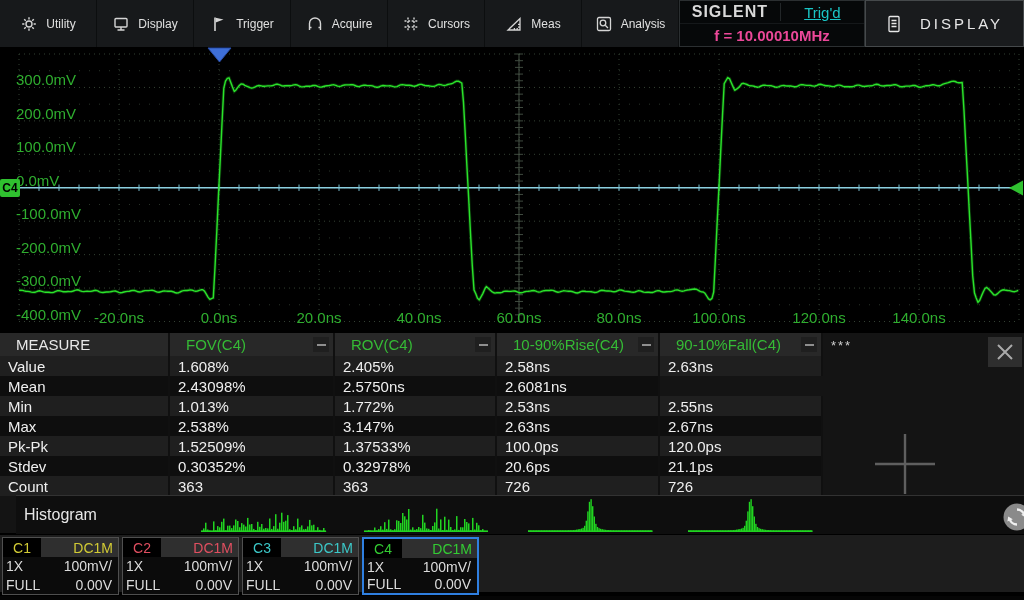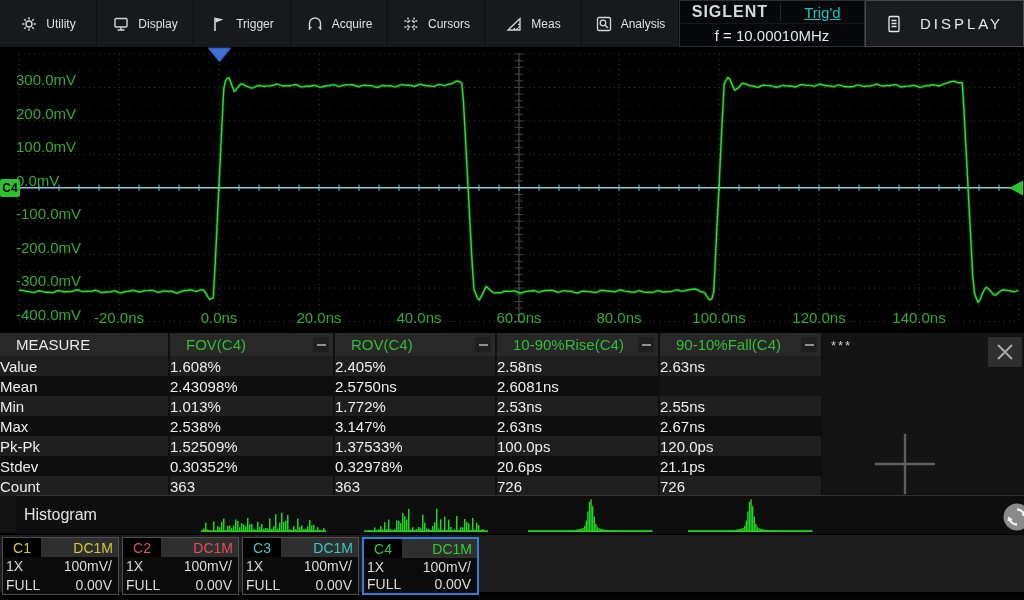--- a/index.html
+++ b/index.html
@@ -15,42 +15,42 @@
   .mi { width:97px; display:flex; align-items:center; justify-content:center;
     gap:8px; font-size:12px; color:#e0e0e0; border-right:1px solid #0c0e0f; cursor:pointer; }
   .mi svg { flex:0 0 auto; }
   #trigbox { width:186px; background:#060809; border:1px solid #2b2f31;
     display:flex; flex-direction:column; }
   #trigbox .row1 { flex:1; display:flex; align-items:center; }
   #brand { flex:1.2; text-align:center; font-weight:bold; font-size:16px;
     letter-spacing:1px; color:#d9d9d9; border-right:1px solid #222628; }
   #trigd { flex:1; text-align:center; font-size:15px; color:#1ac6c6;text-decoration:underline; }
   #freq { flex:1; display:flex; align-items:center; justify-content:center;
-    font-size:15px; color:#e5e5e5; border-top:1px solid #15181a; }
+    font-size:15px; color:#ec4899; border-top:1px solid #15181a;font-weight:bold; }
   #displaybox { flex:1; margin:0; background:#191b1d; border:1px solid #45494b;
     display:flex; align-items:center; justify-content:center; gap:18px;
     font-size:15px; letter-spacing:3px; color:#e8e8e8; cursor:pointer; }
   
   #scope { position:absolute; left:0; top:47px; width:1024px; height:285px; background:#000; }
   .ylab { position:absolute; left:16px; font-size:15px; color:#2fae2f; white-space:nowrap; }
   .xlab { position:absolute; width:80px; text-align:center; font-size:15px; color:#2fae2f; top:262px; }
   #c4chip { position:absolute; left:0; top:132px; width:20px; height:18px;
     background:#2fc02f; color:#000; font-size:12px; font-weight:bold;
     display:flex; align-items:center; justify-content:center; border-radius:2px; }
   
   #measure { position:absolute; left:0; top:332px; width:1024px; height:201px; background:#141414; border-top:1px solid #000; }
   #mtable { position:absolute; left:0; top:0; width:823px; }
   .mhead { display:grid; grid-template-columns:170px 165px 162px 163px 163px; height:23px; }
   .mhead > div { background:#282828; display:flex; align-items:center; font-size:15px; padding-left:16px; border-right:2px solid #101010; }
   .mhead .htitle { color:#e8e8e8; }
   .mhead .hcol { color:#35bb35; justify-content:space-between; padding-right:4px; }
   .minusbtn { width:16px; height:15px; background:#1f1f1f; display:flex; align-items:center; justify-content:center; cursor:pointer; }
   .minusbtn i { display:block; width:9px; height:2px; background:#8f8f8f; }
   .mrow { display:grid; grid-template-columns:170px 165px 162px 163px 163px; height:20px; }
-  .mrow > div { display:flex; align-items:center; font-size:15px; border-right:2px solid #101010; color:#efefef; }
+  .mrow > div { display:flex; align-items:center; font-size:15px; padding-left:8px; border-right:2px solid #101010; color:#efefef; }
   .mrow:nth-child(odd)  > div { background:#0e0e0e; }
   .mrow:nth-child(even) > div { background:#1f1f1f; }
   #stars { position:absolute; left:831px; top:5px; font-size:13px; letter-spacing:2px; color:#cfcfcf; }
   #closebtn { position:absolute; left:988px; top:4px; width:34px; height:30px; background:#2e2e2e; cursor:pointer; }
   #addmeas { position:absolute; left:845px; top:68px; width:120px; height:126px; cursor:pointer; }
   
   #histstrip { position:absolute; left:0; top:162px; width:1024px; height:39px; border-top:1px solid #323232; background:#0e0e0e;margin-left:16px; }
   #histlabel { position:absolute; left:8px; top:10px; font-size:16px; color:#e6e6e6; }
   #refresh { position:absolute; left:986px; top:6px; cursor:pointer; }
   

